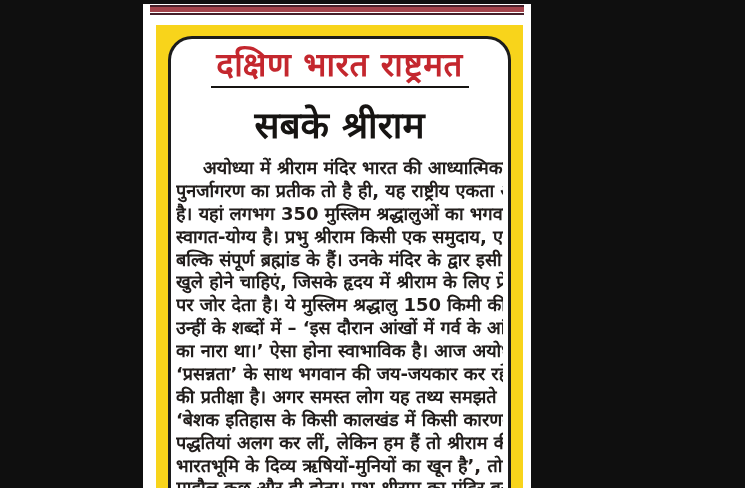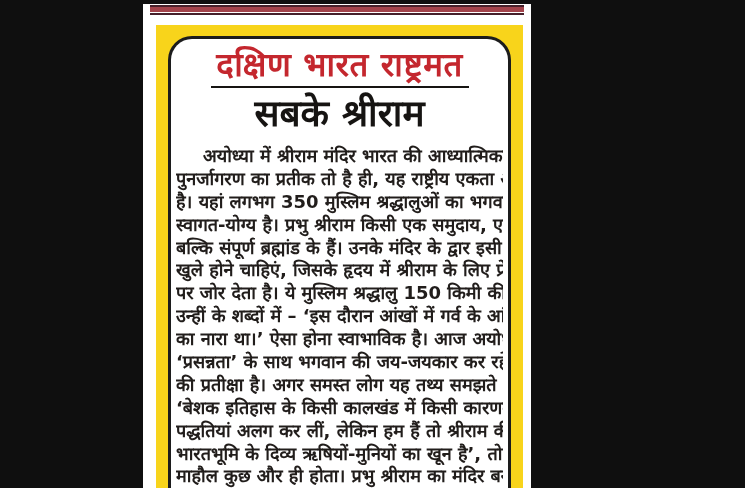--- a/index.html
+++ b/index.html
@@ -55,21 +55,21 @@
     font-weight: bold;
     color: var(--masthead-red);
     letter-spacing: 0.5px;
   }
   .title-underline {
     width: 258px; height: 2px;
     background: #161412;
     margin: 1px auto 0 auto;
   }
   .headline {
-    margin-top: 4px;
+    margin-top: 16px;
     text-align: center;
     font-size: 37px;
     line-height: 44px;
     font-weight: bold;
     color: #161412;
   }
   .article-body {
     margin-top: 9px;
     padding: 0 1px;
     color: var(--text);

